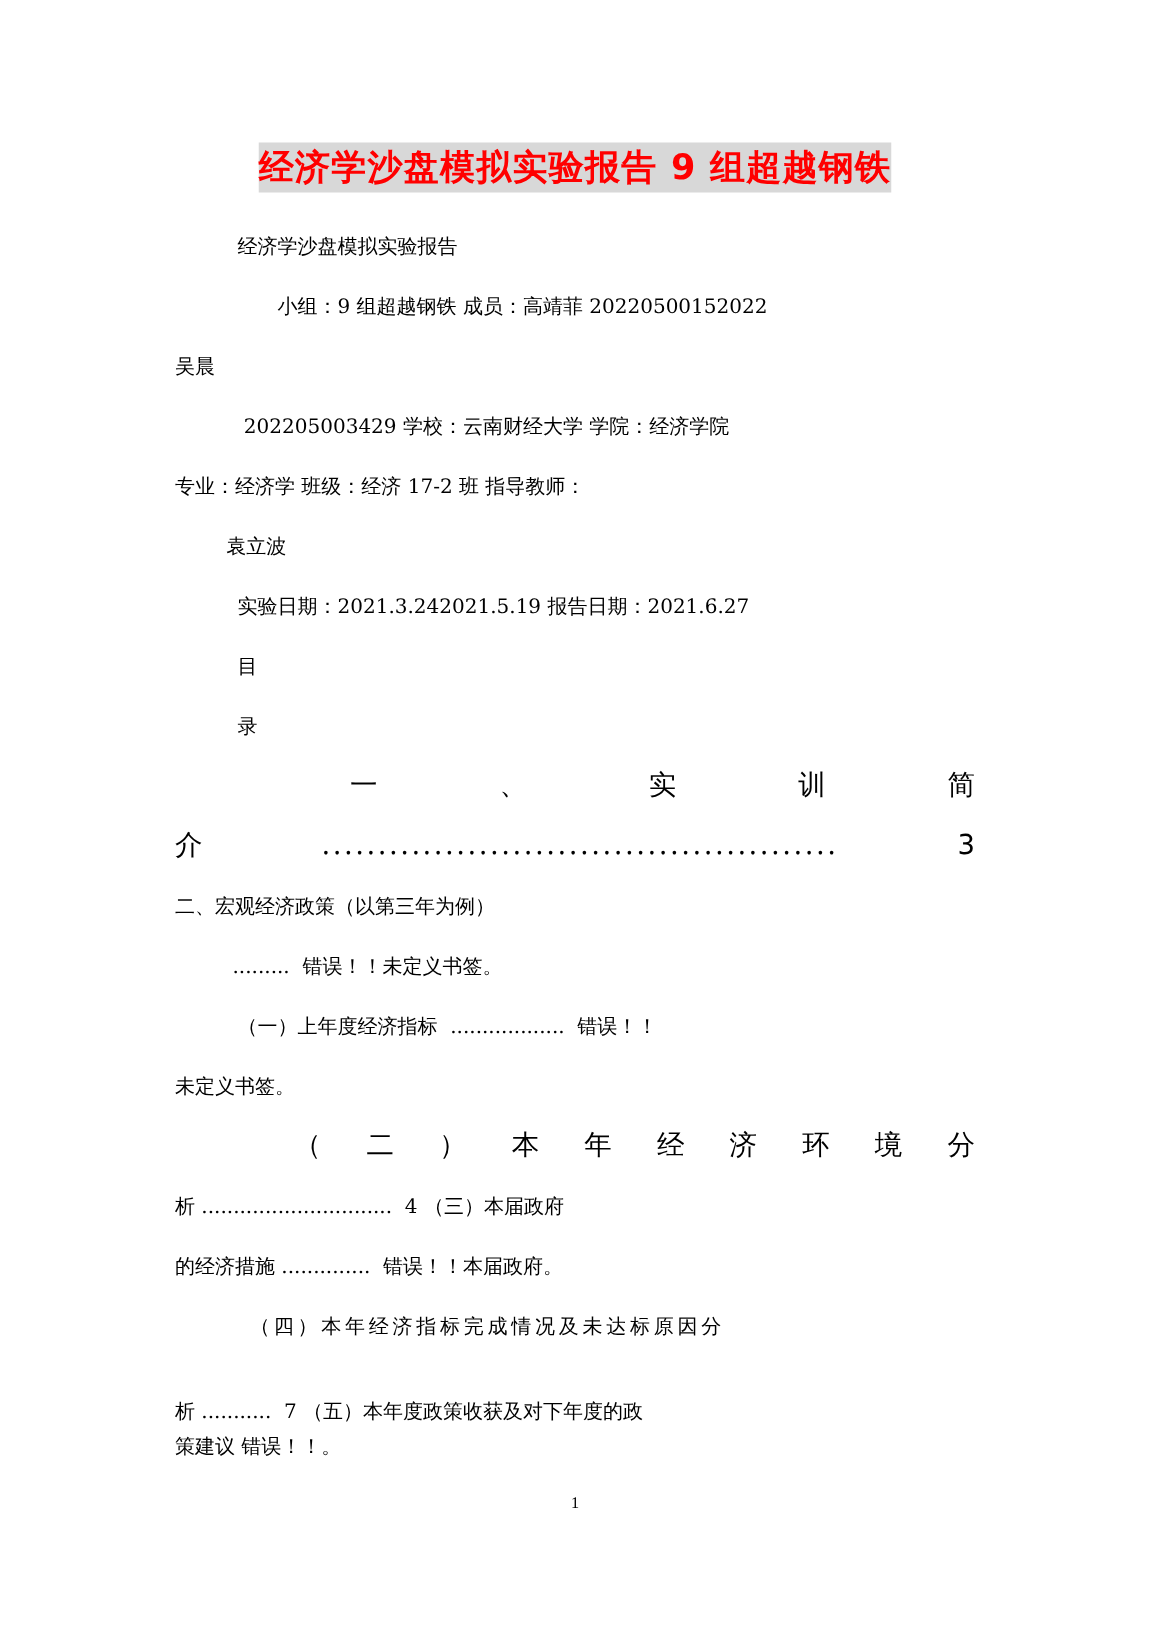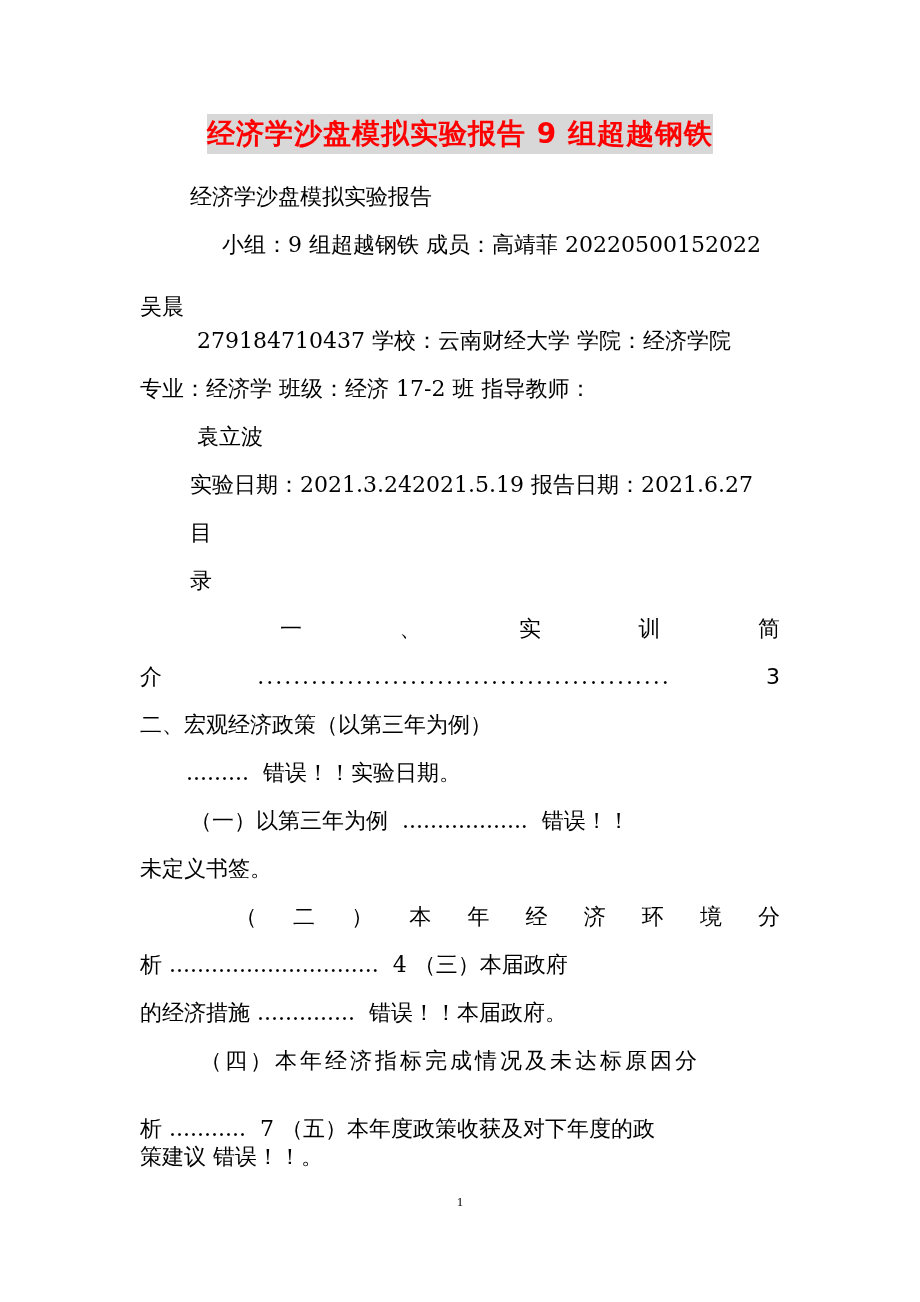--- a/index.html
+++ b/index.html
@@ -8,66 +8,66 @@
   .page-title {
     position: absolute; top: 114px; left: 0; width: 920px; text-align: center;
   }
   .page-title span {
     display: inline-block; background: #d8d8d8; color: #ff0000;
     font-family: "DejaVu Sans", "Liberation Sans", sans-serif;
     font-weight: bold; font-size: 28px; line-height: 40px; padding: 0 0;
     letter-spacing: 1px;
   }
   .line {
-    position: absolute; font-size: 22px; line-height: 30px; white-space: pre;
+    position: absolute; font-size: 16px; line-height: 30px; white-space: pre;
   }
   .num { font-family: "DejaVu Sans", "Liberation Sans", sans-serif; }
   .justify {
     position: absolute; left: 140px; width: 640px; display: flex; justify-content: space-between;
     font-size: 22px; line-height: 30px;
   }
   .page-number {
     position: absolute; top: 1194px; left: 0; width: 920px; text-align: center;
     font-size: 13px; font-family: "Liberation Serif", serif;
   }
 </style>
 </head>
 <body>
 
 <div class="page-title">
   <span>经济学沙盘模拟实验报告 9 组超越钢铁</span>
 </div>
 
 <div class="line" style="top:182px; left:190px;">经济学沙盘模拟实验报告</div>
 <div class="line" style="top:230px; left:190px;margin-left:32px;">小组：9 组超越钢铁 成员：高靖菲 20220500152022</div>
-<div class="line" style="top:292px; left:140px;">吴晨</div>
-<div class="line" style="top:326px; left:190px;"> 279184710437 学校：云南财经大学 学院：经济学院</div>
+<div class="line" style="top:278px; left:140px;">吴晨</div>
+<div class="line" style="top:326px; left:190px;"> 202205003429 学校：云南财经大学 学院：经济学院</div>
 <div class="line" style="top:374px; left:140px;">专业：经济学 班级：经济 17-2 班 指导教师：</div>
-<div class="line" style="top:422px; left:190px;"> 袁立波</div>
+<div class="line" style="top:422px; left:176px;"> 袁立波</div>
 <div class="line" style="top:470px; left:190px;">实验日期：2021.3.242021.5.19 报告日期：2021.6.27</div>
 
 <div class="line" style="top:518px; left:190px;">目</div>
 <div class="line" style="top:566px; left:190px;">录</div>
 
 <div class="justify" style="top:614px; padding-left:140px; width:500px;">
   <span>一</span>
   <span>、</span>
   <span>实</span>
   <span>训</span>
   <span>简</span>
 </div>
 <div class="justify" style="top:662px;">
   <span>介</span>
   <span style="letter-spacing:2px;">..............................................</span>
   <span class="num">3</span>
 </div>
 
 <div class="line" style="top:710px; left:140px;">二、宏观经济政策（以第三年为例）</div>
-<div class="line" style="top:758px; left:186px;">.........  错误！！实验日期。</div>
-<div class="line" style="top:806px; left:190px;">（一）以第三年为例  ..................  错误！！</div>
+<div class="line" style="top:758px; left:186px;">.........  错误！！未定义书签。</div>
+<div class="line" style="top:806px; left:190px;">（一）上年度经济指标  ..................  错误！！</div>
 <div class="line" style="top:854px; left:140px;">未定义书签。</div>
 
 <div class="justify" style="top:902px; padding-left:95px; width:545px;">
   <span>（</span>
   <span>二</span>
   <span>）</span>
   <span>本</span>
   <span>年</span>
   <span>经</span>
   <span>济</span>

